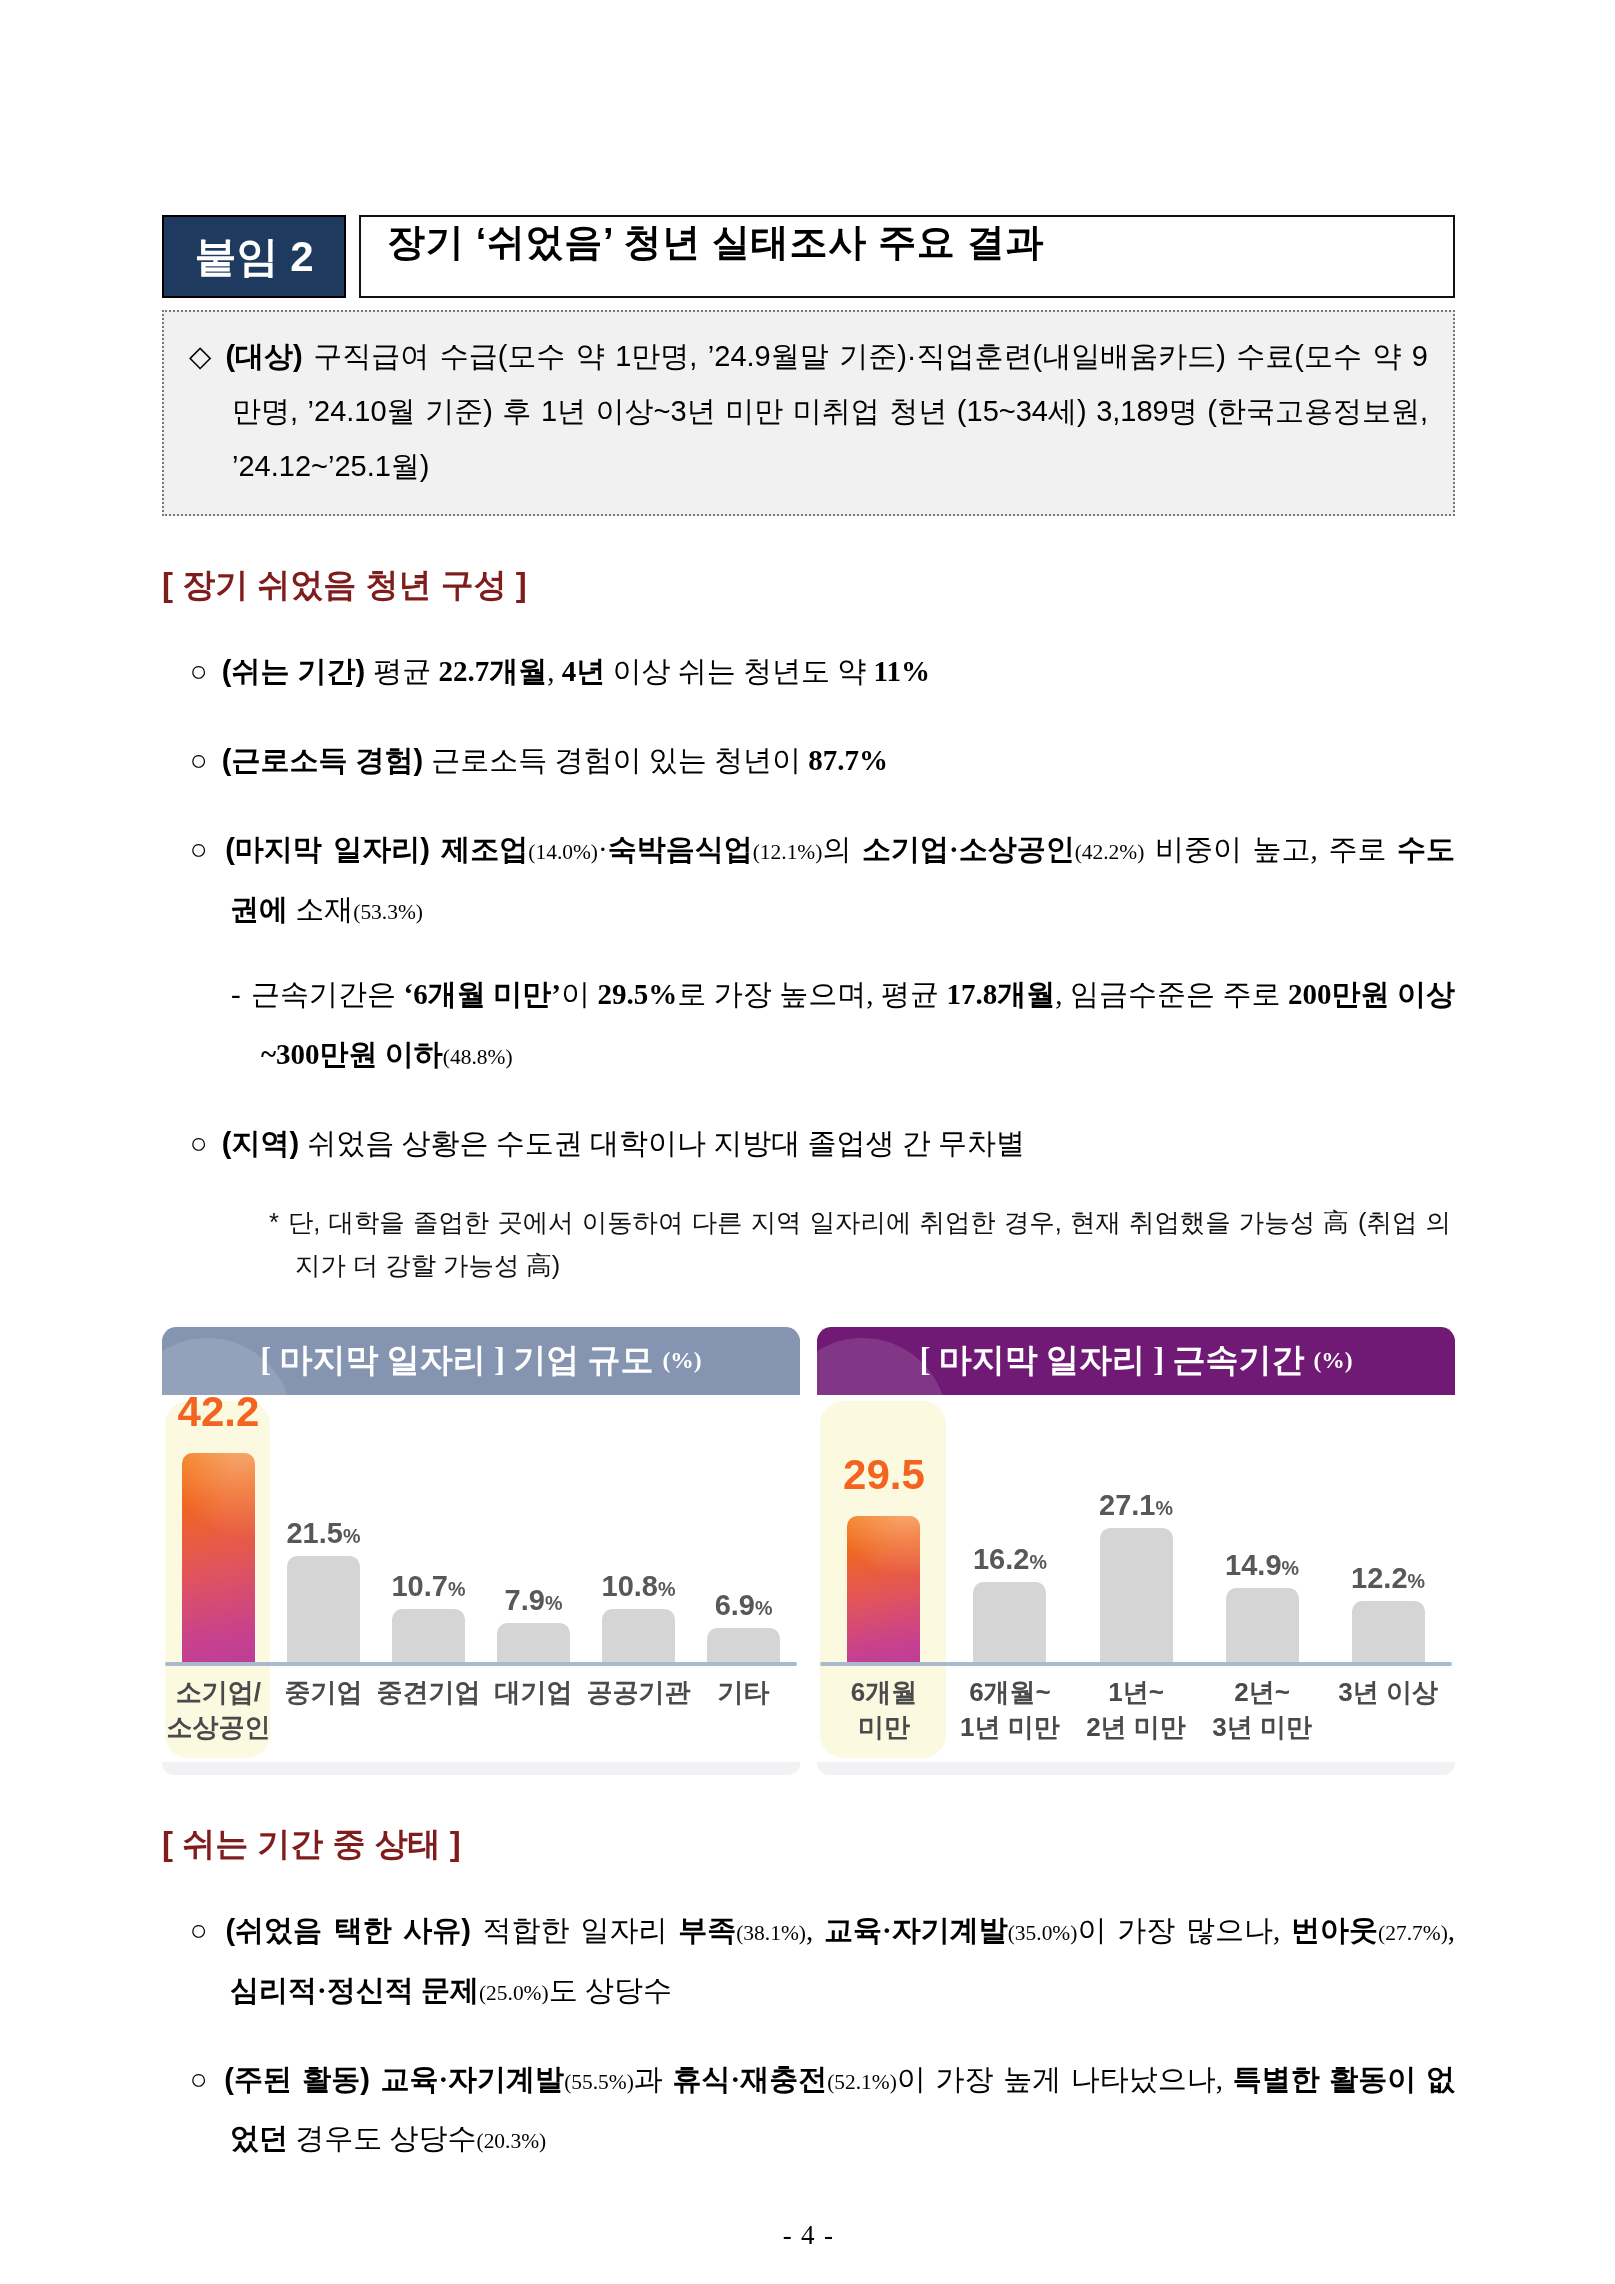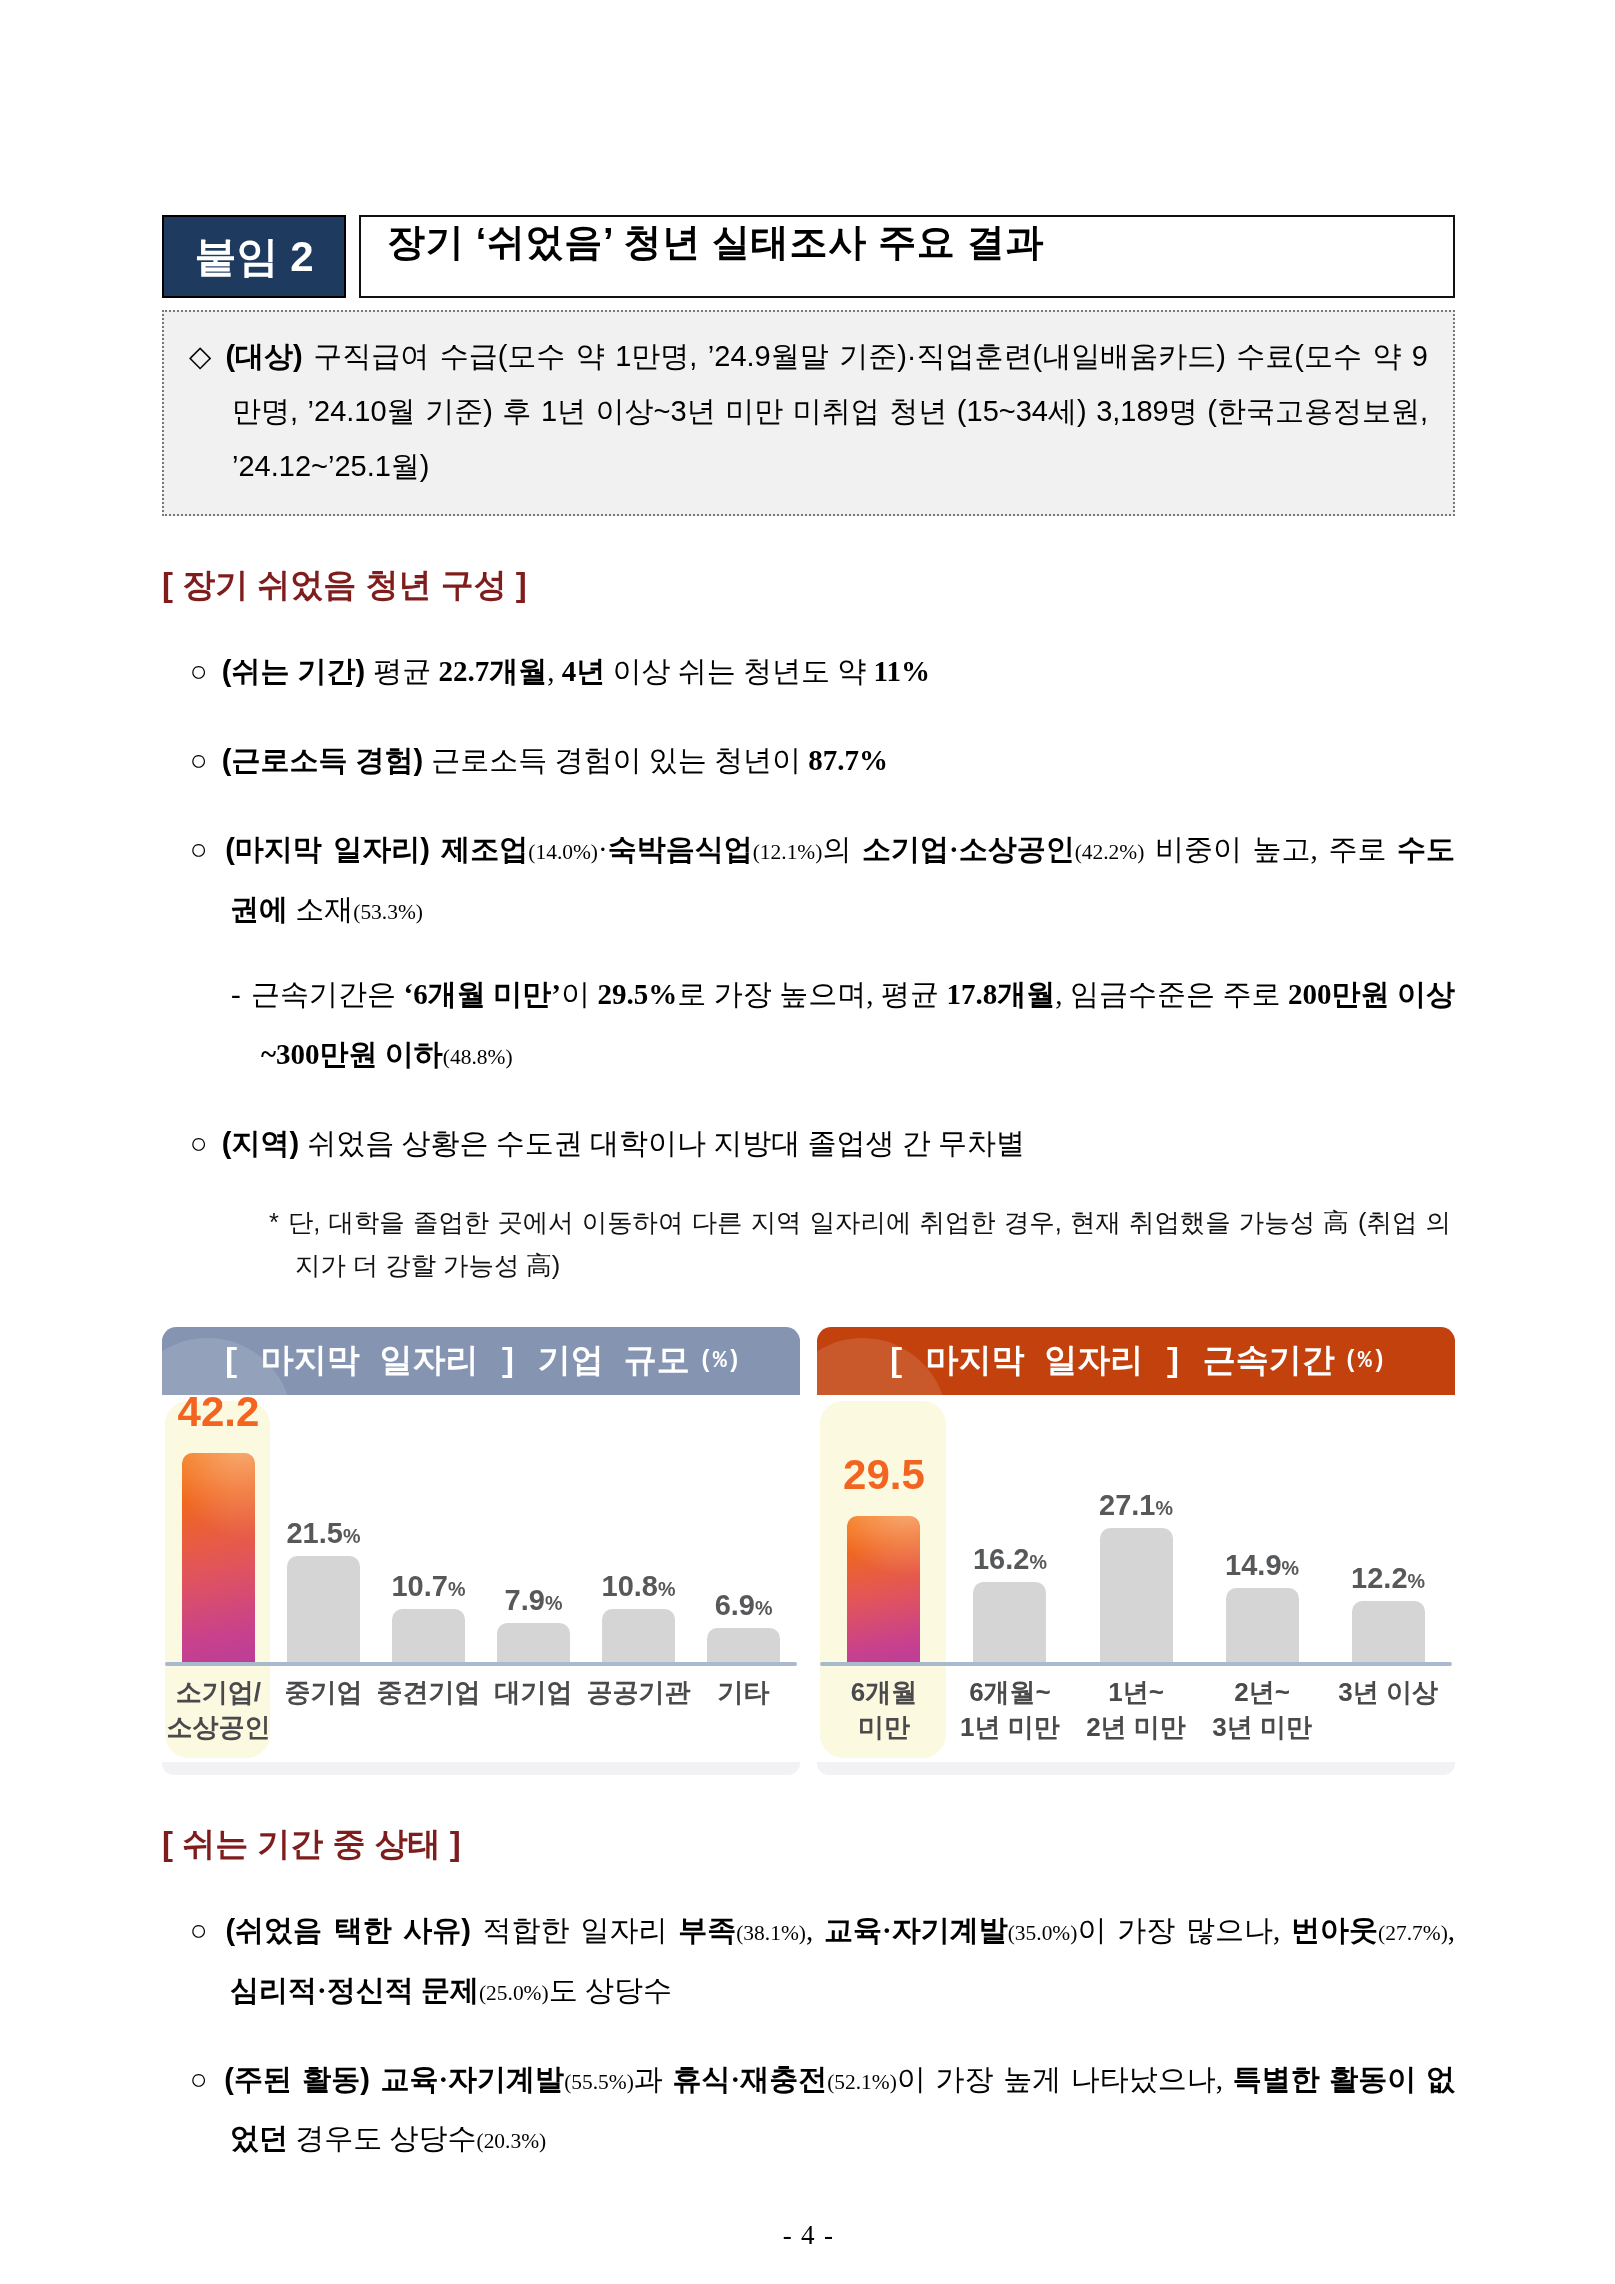--- a/index.html
+++ b/index.html
@@ -37,21 +37,21 @@
   .note .marker { margin-right:9px; }
   .seg-b { font-weight:700; }
   .seg-lead { font-family:"Liberation Sans","DejaVu Sans",sans-serif; font-weight:800; }
   .seg-sm { font-size:0.74em; }
 
   
   .charts-row { display:flex; gap:17px; margin:39px 0 13px; }
   .chart-card { flex:1; display:flex; flex-direction:column; }
   .chart-header { height:68px; background:#8494B1; border-radius:14.3px 14.3px 0 0;
                   display:flex; align-items:center; justify-content:center; gap:9px;
-                  color:#fff; font-family:Liberation Mono, monospace;
+                  color:#fff; font-family:Liberation Serif, serif;
                   font-weight:800; font-size:33px; position:relative; overflow:hidden; }
   .chart-header::before { content:""; position:absolute; left:-39px; top:11.7px; width:169px; height:169px;
                   border-radius:50%; background:rgba(255,255,255,0.13); }
   .chart-header .unit { font-size:23.5px; font-weight:700; }
   .plotwrap { position:relative; background:#fff; }
   .pill { position:absolute; top:6.5px; bottom:3.9px; background:#FBF9E0; border-radius:23.5px; z-index:0; }
   .plot { position:relative; z-index:2; display:flex; align-items:flex-end; height:267px; padding:0 3.9px; }
   .col { flex:1; display:flex; flex-direction:column; align-items:center; justify-content:flex-end; }
   .val { font-family:"Liberation Sans","DejaVu Sans",sans-serif; font-weight:700; font-size:29px;
          color:#57585A; margin-bottom:5.2px; white-space:nowrap; }
@@ -143,21 +143,21 @@
               <div class="cat">중견기업</div>
               <div class="cat">대기업</div>
               <div class="cat">공공기관</div>
               <div class="cat">기타</div>
             </div>
         </div>
         <div class="card-bottom"></div>
       </div>
 
       <div class="chart-card">
-        <div class="chart-header" style="background: #c2410c;">
+        <div class="chart-header" style="background: #701a75;">
           <span>[ 마지막 일자리 ] 근속기간</span>
           <span class="unit">(%)</span>
         </div>
         <div class="plotwrap">
           <div class="pill" style="left: calc(0% + 2.6px); width: calc(20% - 1.3px); background: rgb(251, 249, 224);"></div>
           <div class="plot">
               <div class="col">
                 <div class="val val-hi">29.5</div>
                 <div class="bar bar-hi" style="height: 146px;"></div>
               </div>

